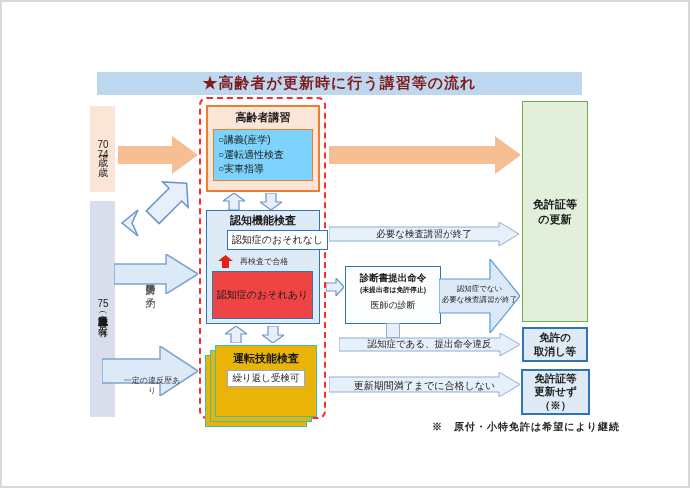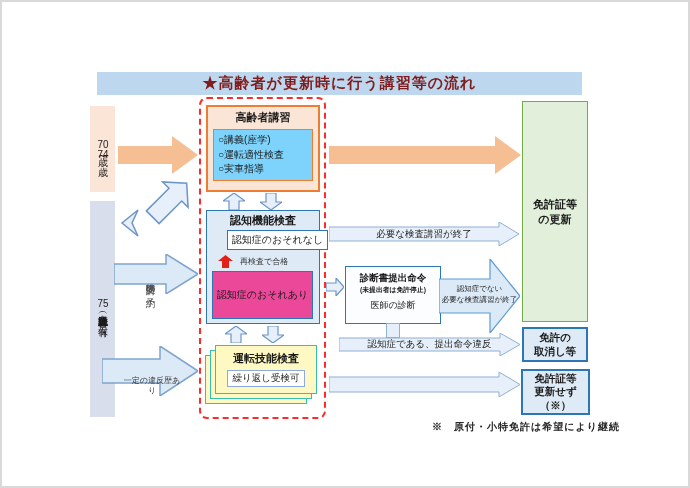--- a/index.html
+++ b/index.html
@@ -60,27 +60,27 @@
   }
   .cog-title { margin-top:2px; text-align:center; font-size:11px; font-weight:bold; }
   .cog-no-risk {
     position:absolute; left:20px; top:19px; width:101px; height:20px;
     background:#fff; border:1px solid #2E75B6; font-size:10px;
     display:flex; align-items:center; justify-content:center;
   }
   .retest-label { position:absolute; left:33px; top:45px; font-size:8px; color:#333; }
   .cog-risk {
     position:absolute; left:5px; top:60px; width:101px; height:48px;
-    background:#ec4899; border:1px solid #2E75B6; font-size:10px;
+    background:#ef4444; border:1px solid #2E75B6; font-size:10px;
     display:flex; align-items:center; justify-content:center;
   }
 
   
   .skill-card {
-    width:102px; height:49px; background:#fef9c3; border:1.5px solid #35C0B0;
+    width:102px; height:72px; background:#eab308; border:1.5px solid #35C0B0;
   }
   .skill-title { margin-top:5px; text-align:center; font-size:11px; font-weight:bold; }
   .skill-note {
     margin:4px auto 0 auto; width:fit-content; background:#fff;
     border:1px solid #8EAADB; font-size:9.5px; padding:1px 5px;
   }
 
   
   .renewal-box {
     left:520px; top:99px; width:66px; height:221px;
@@ -260,20 +260,21 @@
     <svg width="181" height="23" viewBox="0 0 181 23">
         <polygon points="0,5 161,5 161,0 181,11.5 161,23 161,18 0,18" fill="#E7F0FA" stroke="#8FAFD4" stroke-width="1"></polygon>
       </svg>
     <div class="arrow-label" style="top:5px;">認知症である、提出命令違反</div>
   </div>
 
   <div class="abs" style="left:327px; top:370px;">
     <svg width="191" height="25" viewBox="0 0 191 25">
         <polygon points="0,5 170,5 170,0 191,12.5 170,25 170,20 0,20" fill="#E7F0FA" stroke="#8FAFD4" stroke-width="1"></polygon>
       </svg>
+    <div class="arrow-label" style="top:7px; font-size:10px;">更新期間満了までに合格しない</div>
   </div>
 
   <div class="abs renewal-box">
     <span>免許証等</span>
     <span>の更新</span>
   </div>
   <div class="abs blue-end-box revoke-box">
     <span>免許の</span>
     <span>取消し等</span>
   </div>

